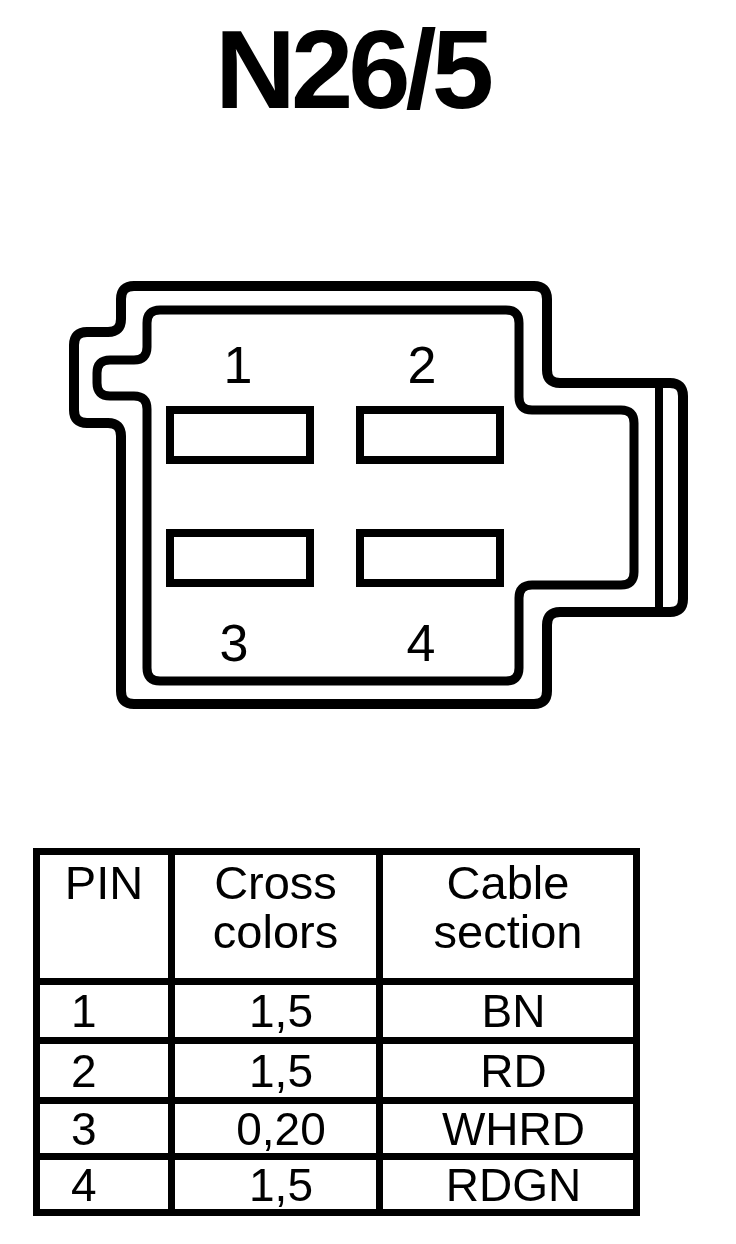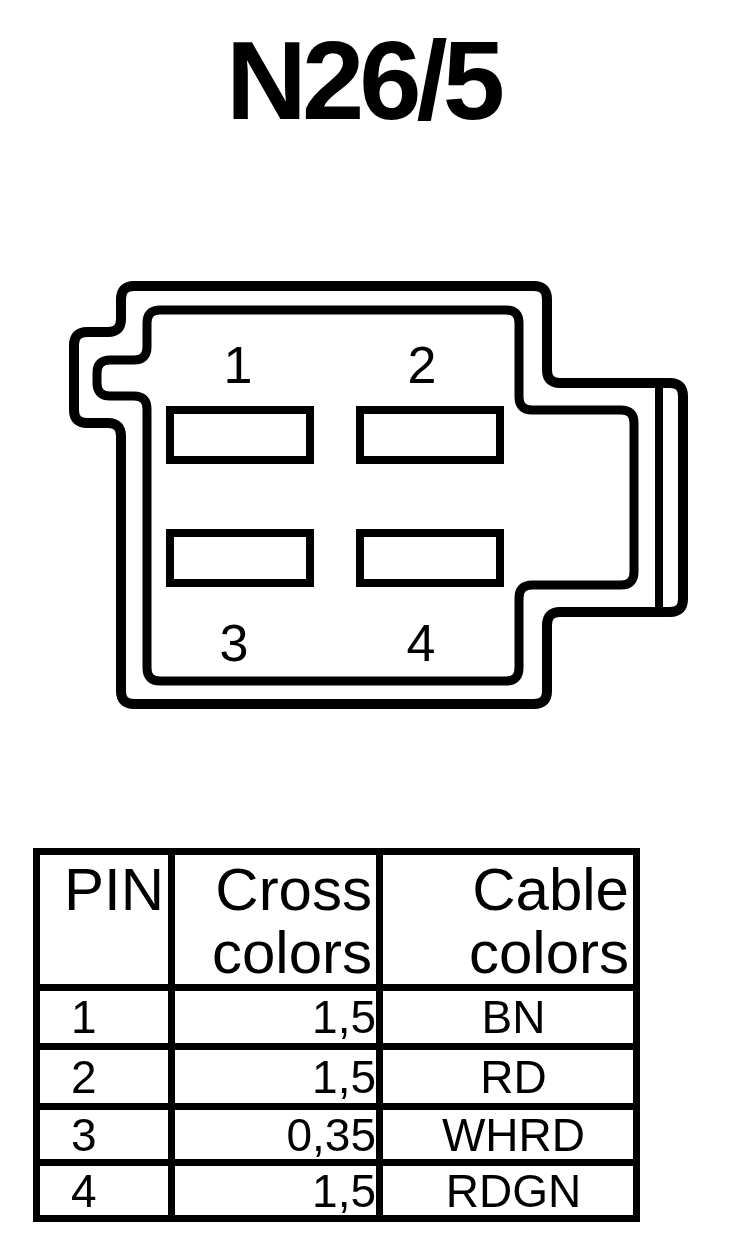--- a/index.html
+++ b/index.html
@@ -15,21 +15,21 @@
     font-family: "Liberation Sans", sans-serif;
     overflow: hidden;
   }
 
   
   .page-title {
     position: absolute;
     top: 10px;
     left: 348px;
     transform: translateX(-50%);
-    margin: 15px;
+    margin: 4px;
     font-size: 112px;
     font-weight: bold;
     letter-spacing: -5px;
     line-height: 1;
     white-space: nowrap;
   }
 
   
   .connector-svg {
     position: absolute;
@@ -63,39 +63,39 @@
     table-layout: fixed;
   }
   .pin-table th,
   .pin-table td {
     border: 7px solid #000000;
     margin: 0;
     overflow: hidden;
   }
   .pin-table th {
     font-weight: normal;
-    font-size: 60px;
+    font-size: 47px;
     line-height: 1.05;
-    text-align: right;
+    text-align: center;
     vertical-align: top;
     padding: 3px 4px 0 4px;
   }
   .pin-table td {
     font-size: 46px;
     line-height: 1;
     vertical-align: middle;
     padding: 0;
   }
   .row-header { height: 130px; }
   .row-d1 { height: 59px; }
   .row-d2 { height: 60px; }
   .row-d3 { height: 56px; }
   .row-d4 { height: 56px; }
   td.cell-pin  { text-align: left; padding-left: 31px; }
-  td.cell-cs   { text-align: right; padding-left: 11px; }
+  td.cell-cs   { text-align: center; padding-left: 11px; }
   td.cell-cc   { text-align: center; padding-left: 11px; }
 </style>
 </head>
 <body>
 
 <h1 class="page-title">N26/5</h1>
 
 <svg class="connector-svg" viewBox="0 0 736 1244" xmlns="http://www.w3.org/2000/svg">
 
   <path stroke-width="10" d="M 134 286
@@ -142,37 +142,37 @@
 <table class="pin-table">
   <colgroup>
     <col style="width:135px">
     <col style="width:208px">
     <col style="width:257px">
   </colgroup>
   <thead>
     <tr class="row-header">
       <th>PIN</th>
       <th>Cross colors</th>
-      <th>Cable colors</th>
+      <th>Cable section</th>
     </tr>
   </thead>
   <tbody>
     <tr class="row-d1">
       <td class="cell-pin">1</td>
       <td class="cell-cs">1,5</td>
       <td class="cell-cc">BN</td>
     </tr>
     <tr class="row-d2">
       <td class="cell-pin">2</td>
       <td class="cell-cs">1,5</td>
       <td class="cell-cc">RD</td>
     </tr>
     <tr class="row-d3">
       <td class="cell-pin">3</td>
-      <td class="cell-cs">0,35</td>
+      <td class="cell-cs">0,20</td>
       <td class="cell-cc">WHRD</td>
     </tr>
     <tr class="row-d4">
       <td class="cell-pin">4</td>
       <td class="cell-cs">1,5</td>
       <td class="cell-cc">RDGN</td>
     </tr>
   </tbody>
 </table>
 

